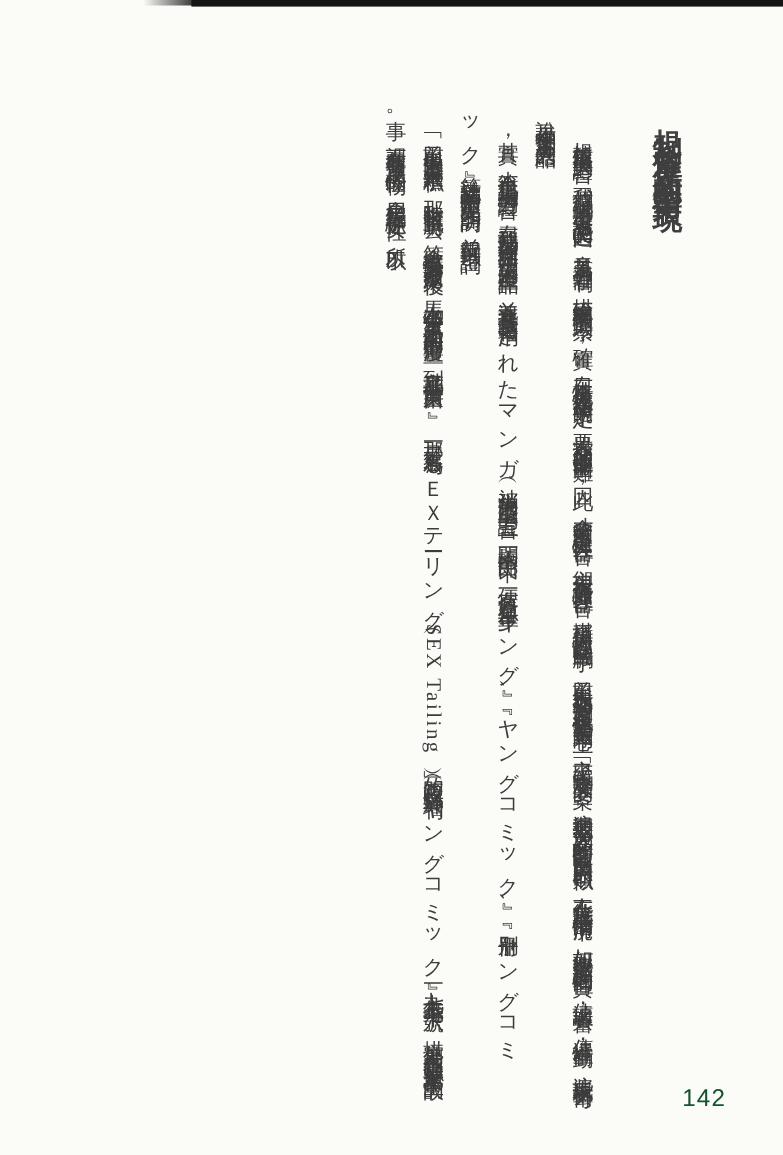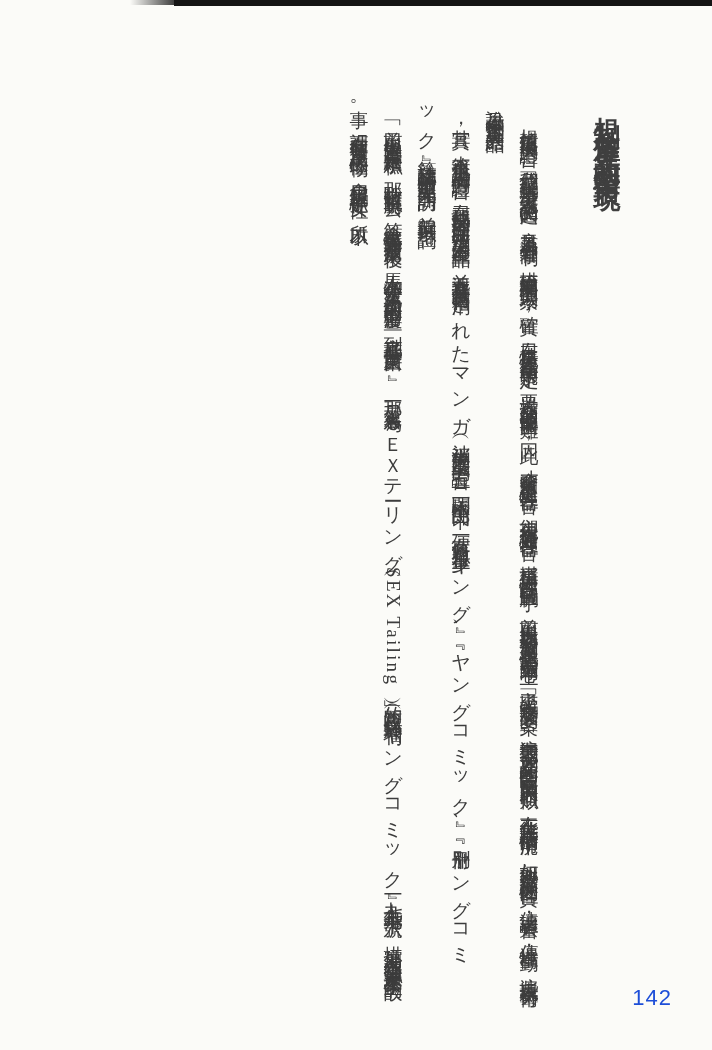--- a/index.html
+++ b/index.html
@@ -57,25 +57,25 @@
     font-size: 19px;
     letter-spacing: 2.3px;
     line-height: 34px;
     margin: 0;
     text-indent: 1em;
     color: #3c3c3c;
   }
   .page-number {
     position: absolute;
     top: 985px;
-    right: 40px;
+    right: 52px;
     font-family: "Liberation Sans", sans-serif;
     font-size: 22px;
     letter-spacing: 1px;
-    color: #1d4ed8;
+    color: #14532d;
   }
 </style>
 </head>
 <body>
 
 <div class="page">
 
   <div class="scan-strip"></div>
   <div class="scan-strip-fade"></div>
 

